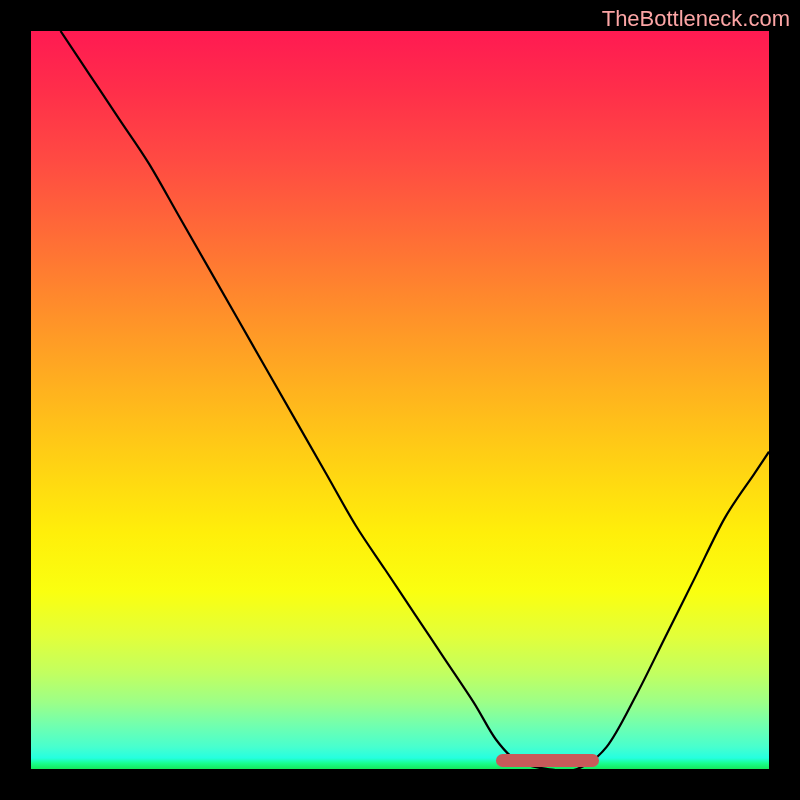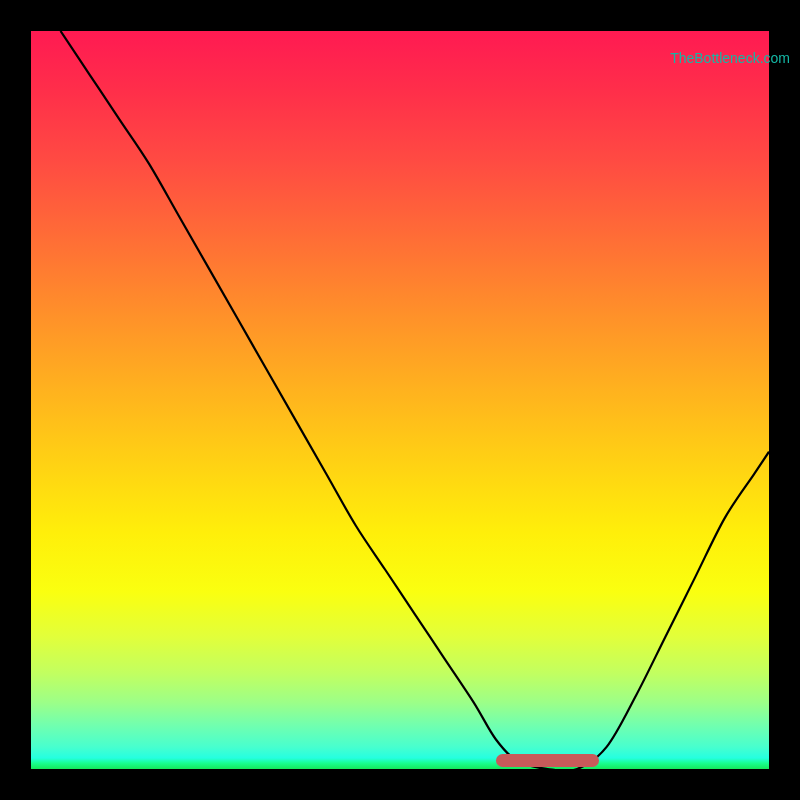--- a/index.html
+++ b/index.html
@@ -3,26 +3,25 @@
 <meta charset="utf-8">
 <style>
   * { margin: 0; padding: 0; box-sizing: border-box; }
   html, body { width: 800px; height: 800px; overflow: hidden; }
   body { background: #000; position: relative; }
   
   .watermark {
     position: absolute;
     top: 6px;
     right: 10px;
-    color: #14b8a6;
+    color: #fca5a5;
     font-family: Arial, sans-serif;
-    font-size: 14px;
+    font-size: 22px;
     font-weight: 500;
     z-index: 30;
-    margin-top: 44px;
   }
   
   .plot-area {
     position: absolute;
     left: 31px;
     top: 31px;
     width: 738px;
     height: 738px;
     overflow: hidden;
   }

